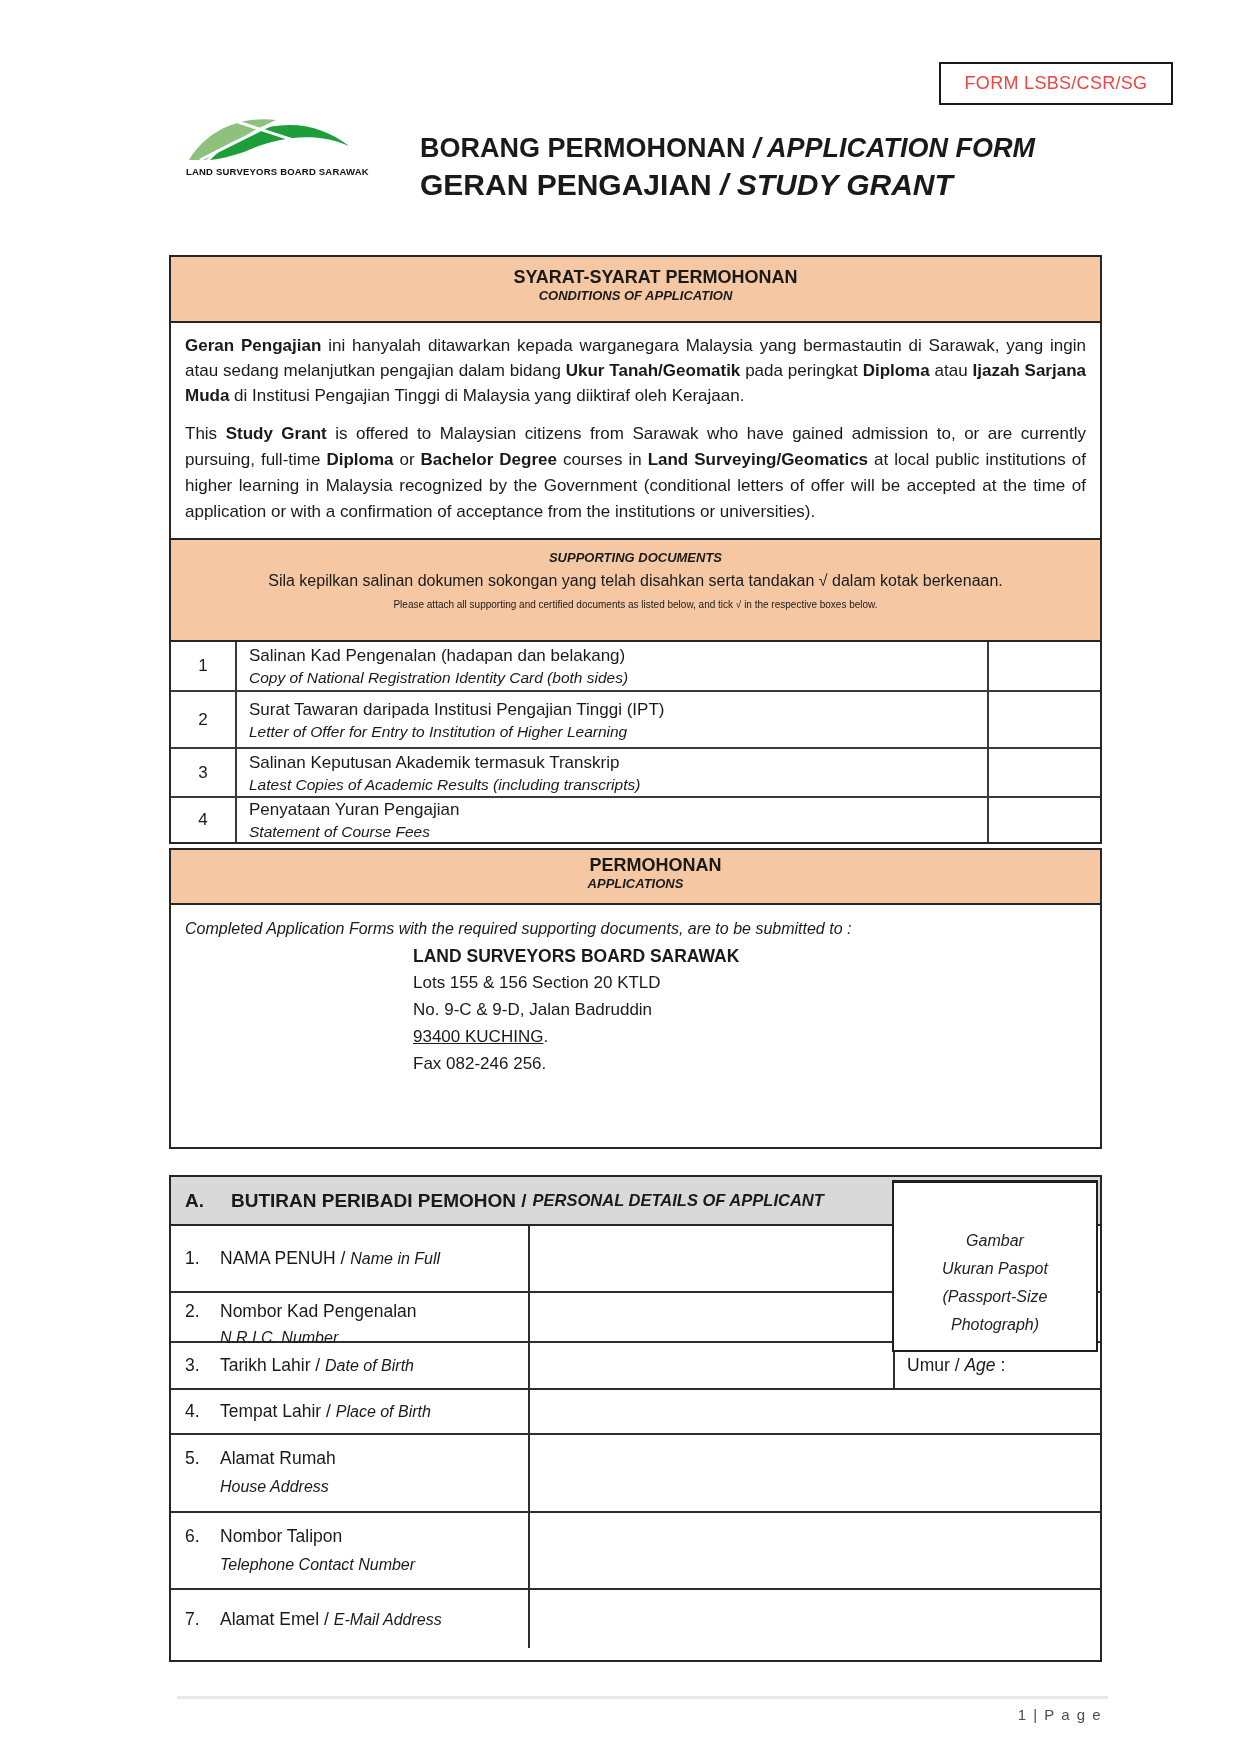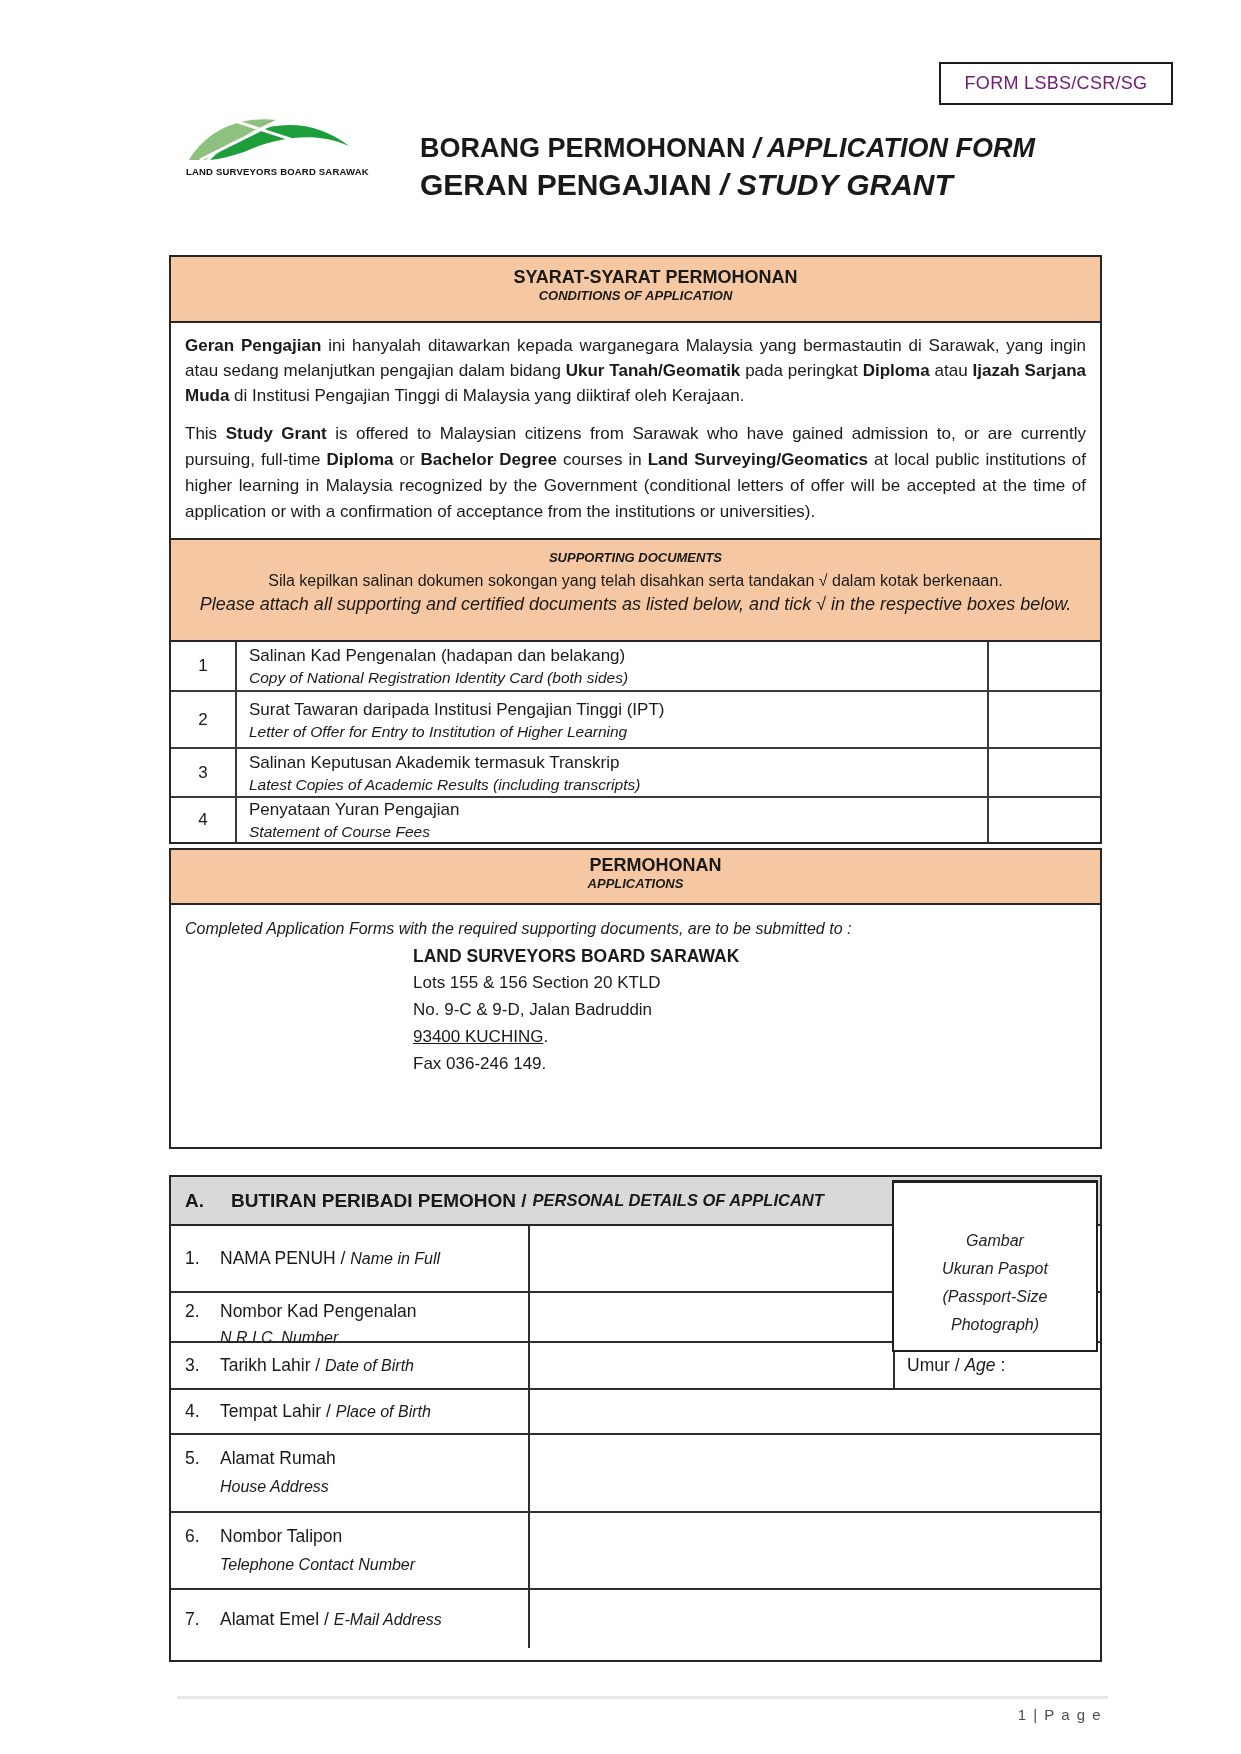--- a/index.html
+++ b/index.html
@@ -7,21 +7,21 @@
   .page {
     position:relative; width:1241px; height:1754px; margin:0 auto;
     background:#ffffff; font-family:"Liberation Sans", sans-serif; color:#1a1a1a;
     overflow:hidden;
   }
   .abs { position:absolute; }
 
   
   .form-code { left:939px; top:62px; width:234px; height:43px;
     border:2px solid #1a1a1a; display:flex; align-items:center; justify-content:center;
-    font-size:18px; color:#701a75; letter-spacing:.3px; }
+    font-size:18px; color:#ef4444; letter-spacing:.3px; }
 
   
   .logo { left:186px; top:114px; width:168px; text-align:center; }
   .logo svg { display:block; }
   .logo-caption { font-size:9.5px; font-weight:bold; letter-spacing:.2px; color:#111; margin-top:2px; white-space:nowrap; }
 
   
   .titles { left:420px; top:131px; }
   .t1 { font-size:27px; font-weight:bold; line-height:34px; white-space:nowrap; }
   .t2 { font-size:30px; font-weight:bold; line-height:40px; white-space:nowrap; }
@@ -33,21 +33,21 @@
   .hd-ms { font-weight:bold; font-size:18px;padding-left:40px; }
   .hd-en { font-weight:bold; font-style:italic; font-size:13px; }
 
   .cond-header { top:255px; height:68px; padding-top:10px; }
   .cond-body   { top:321px; height:219px; padding:10px 14px; }
   .cond-body p { font-size:17px; line-height:25px; text-align:justify; }
   .cond-body p.en { font-size:17px; line-height:26px; margin-top:13px; }
 
   .docs-header { top:538px; height:104px; padding-top:6px; }
   .docs-header .note-ms { font-size:16px; line-height:24px; }
-  .docs-header .note-en { font-size:18px; font-style:italic; line-height:23px; }
+  .docs-header .note-en { font-size:10px; line-height:23px; }
   .docs-header .hd-ms { line-height:24px; }
   .docs-header .hd-en { line-height:23px; }
 
   .docs-table { top:640px; }
   .doc-row { display:flex; border-bottom:2px solid #3a3a3a; }
   .doc-row:last-child { border-bottom:none; }
   .doc-row .num { width:66px; border-right:2px solid #3a3a3a; display:flex; align-items:center; justify-content:center; font-size:17px; }
   .doc-row .desc { flex:1; padding:4px 12px; display:flex; flex-direction:column; justify-content:center; }
   .doc-row .desc .ms { font-size:17px; line-height:23px; }
   .doc-row .desc .en { font-size:15.5px; font-style:italic; line-height:21px; }
@@ -177,21 +177,21 @@
     <div class="hd-en">APPLICATIONS</div>
   </div>
 
   <div class="abs sec apps-body">
     <p class="en">Completed Application Forms with the required supporting documents, are to be submitted to :</p>
     <div class="address">
       <div class="org">LAND SURVEYORS BOARD SARAWAK</div>
       <div class="ln">Lots 155 &amp; 156 Section 20 KTLD</div>
       <div class="ln">No. 9-C &amp; 9-D, Jalan Badruddin</div>
       <div class="ln"><span class="u">93400 KUCHING</span><span>.</span></div>
-      <div class="ln">Fax 036-246 149.</div>
+      <div class="ln">Fax 082-246 256.</div>
     </div>
   </div>
 
   <div class="abs sec a-header">
     <span class="letter">A.</span>
     <span class="ams">BUTIRAN PERIBADI PEMOHON /</span>
     <span class="aen">PERSONAL DETAILS OF APPLICANT</span>
   </div>
 
   <div class="abs sec a-table">

